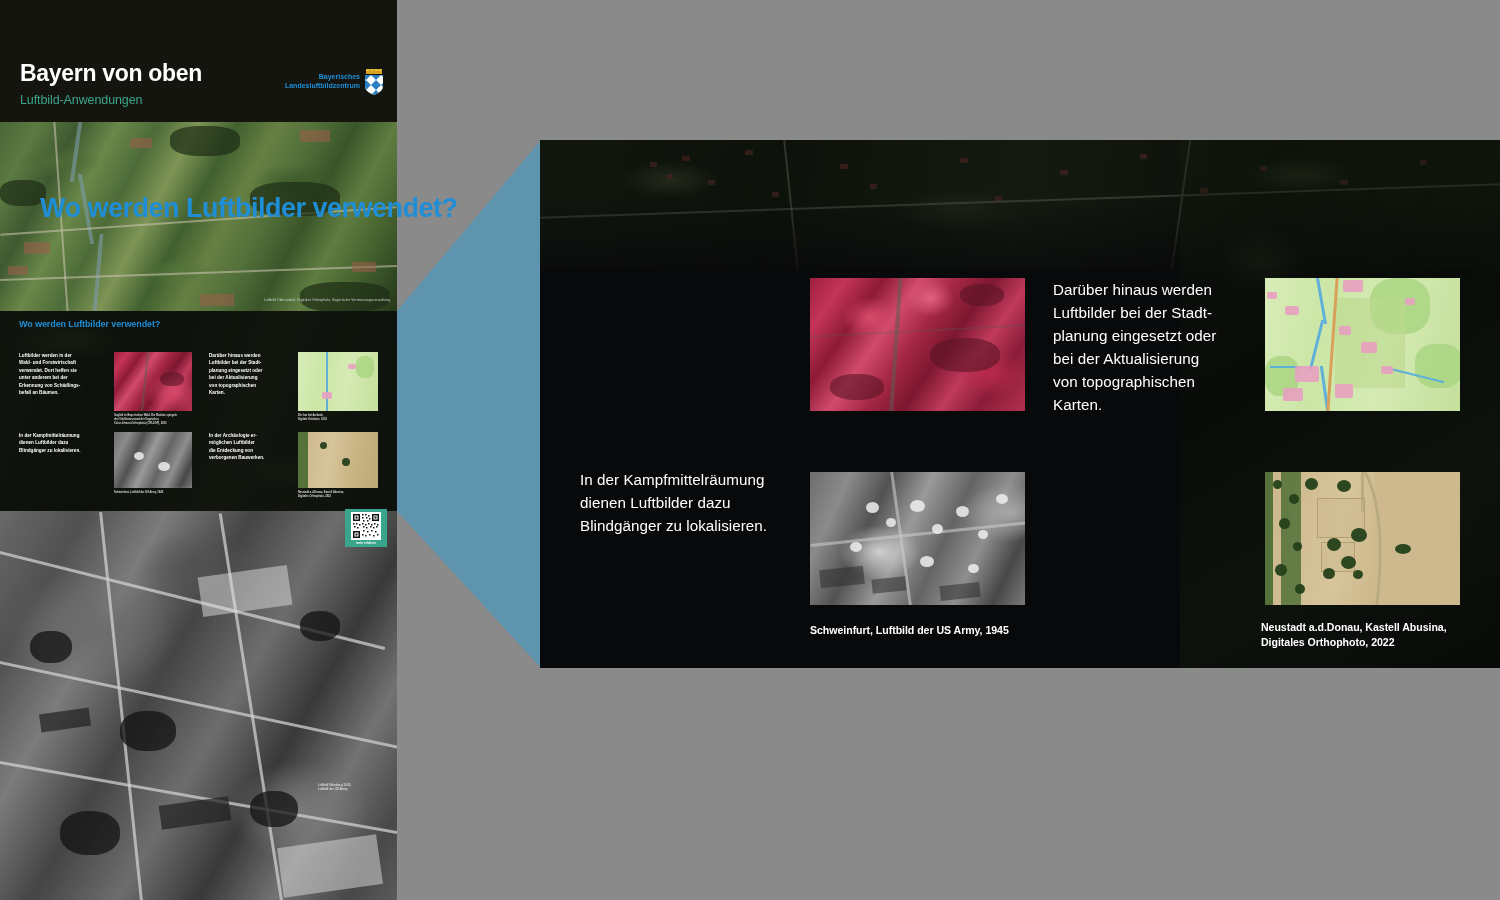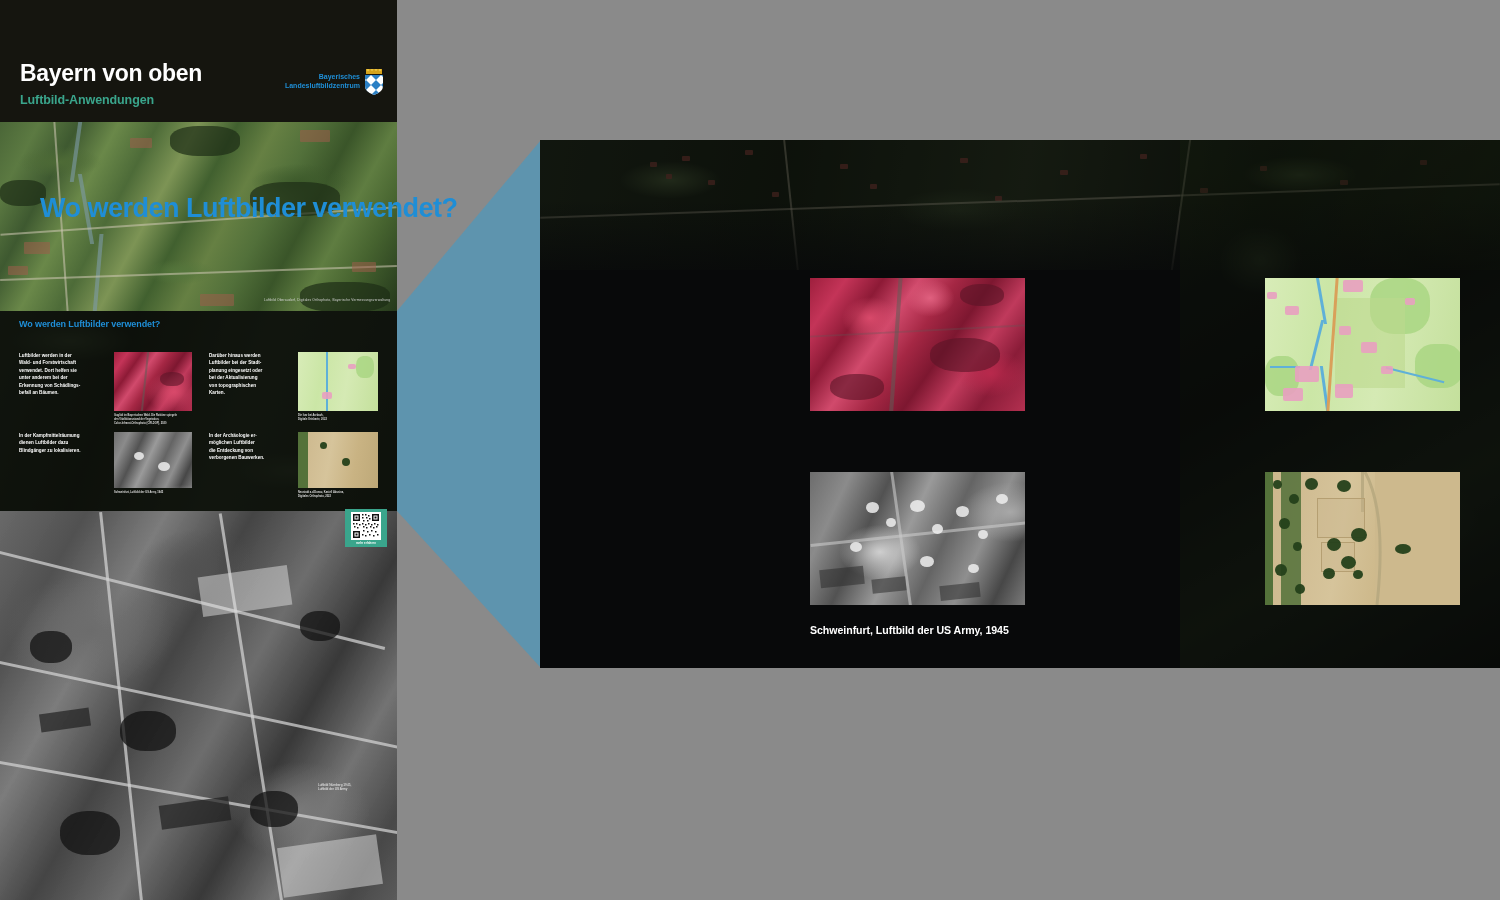--- a/index.html
+++ b/index.html
@@ -21,21 +21,21 @@
     position: absolute; left: 0; top: 0; width: 397px; height: 122px;
     background: #15150f;
   }
   .poster-title {
     position: absolute; left: 20px; top: 60px;
     font-size: 23px; font-weight: bold; color: #ffffff;
     letter-spacing: -0.3px;
   }
   .poster-subtitle {
     position: absolute; left: 20px; top: 93px;
-    font-size: 12.5px; font-weight: bold; color: #3aa58c;
+    font-size: 12.5px; font-weight: normal; color: #3aa58c;
     letter-spacing: -0.1px;
   }
   .logo-block {
     position: absolute; left: 272px; top: 66px; width: 112px; height: 32px;
     display: flex; align-items: center; justify-content: flex-end; gap: 4px;
   }
   .logo-text {
     font-size: 7px; font-weight: bold; color: #1f8ed6; line-height: 1.25;
     text-align: right; white-space: pre-line;
   }
@@ -454,20 +454,26 @@
 
 
   <div class="photo cir" style="left:810px;top:278px;width:215px;height:133px;">
     <div class="vein" style="left:84px;top:-10px;width:4px;height:150px;transform:rotate(4deg);"></div>
     <div class="vein" style="left:0;top:52px;width:215px;height:2px;transform:rotate(-3deg);opacity:.3;"></div>
     <div class="dk" style="left:120px;top:60px;width:70px;height:34px;"></div>
     <div class="dk" style="left:20px;top:96px;width:54px;height:26px;"></div>
     <div class="dk" style="left:150px;top:6px;width:44px;height:22px;"></div>
   </div>
 
+  <div class="body-txt" style="left:1053px;top:278px;width:215px;">Darüber hinaus werden
+Luftbilder bei der Stadt-
+planung eingesetzt oder
+bei der Aktualisierung
+von topographischen
+Karten.</div>
 
   <div class="photo topo" style="left:1265px;top:278px;width:195px;height:133px;">
     <div class="forest" style="left:105px;top:0;width:60px;height:56px;"></div>
     <div class="forest" style="left:150px;top:66px;width:48px;height:44px;"></div>
     <div class="forest" style="left:0;top:78px;width:34px;height:40px;"></div>
     <div class="field" style="left:70px;top:20px;width:70px;height:90px;"></div>
     <div class="water" style="left:55px;top:0;width:2.5px;height:46px;transform:skewX(10deg);"></div>
     <div class="water" style="left:50px;top:42px;width:2.5px;height:50px;transform:skewX(-14deg);"></div>
     <div class="water" style="left:58px;top:88px;width:2.5px;height:45px;transform:skewX(8deg);"></div>
     <div class="water" style="left:120px;top:96px;width:60px;height:2px;transform:rotate(14deg);"></div>
@@ -478,20 +484,23 @@
     <div class="town" style="left:2px;top:14px;width:10px;height:7px;"></div>
     <div class="town" style="left:74px;top:48px;width:12px;height:9px;"></div>
     <div class="town" style="left:96px;top:64px;width:16px;height:11px;"></div>
     <div class="town" style="left:30px;top:88px;width:24px;height:16px;"></div>
     <div class="town" style="left:18px;top:110px;width:20px;height:13px;"></div>
     <div class="town" style="left:70px;top:106px;width:18px;height:14px;"></div>
     <div class="town" style="left:116px;top:88px;width:12px;height:8px;"></div>
     <div class="town" style="left:140px;top:20px;width:10px;height:7px;"></div>
   </div>
 
+  <div class="body-txt" style="left:580px;top:468px;width:245px;">In der Kampfmittelräumung
+dienen Luftbilder dazu
+Blindgänger zu lokalisieren.</div>
 
   <div class="photo ww2" style="left:810px;top:472px;width:215px;height:133px;">
     <div class="rd" style="left:0;top:60px;width:230px;height:3px;transform:rotate(-6deg);"></div>
     <div class="rd" style="left:90px;top:0;width:3px;height:140px;transform:skewX(8deg);"></div>
     <div class="crater" style="left:56px;top:30px;width:13px;height:11px;"></div>
     <div class="crater" style="left:76px;top:46px;width:10px;height:9px;"></div>
     <div class="crater" style="left:100px;top:28px;width:15px;height:12px;"></div>
     <div class="crater" style="left:122px;top:52px;width:11px;height:10px;"></div>
     <div class="crater" style="left:146px;top:34px;width:13px;height:11px;"></div>
     <div class="crater" style="left:168px;top:58px;width:10px;height:9px;"></div>
@@ -524,14 +533,16 @@
     <div class="tree" style="left:30px;top:112px;width:10px;height:10px;"></div>
     <div class="tree" style="left:40px;top:6px;width:13px;height:12px;"></div>
     <div class="tree" style="left:72px;top:8px;width:14px;height:12px;"></div>
     <div class="tree" style="left:86px;top:56px;width:16px;height:14px;"></div>
     <div class="tree" style="left:62px;top:66px;width:14px;height:13px;"></div>
     <div class="tree" style="left:76px;top:84px;width:15px;height:13px;"></div>
     <div class="tree" style="left:58px;top:96px;width:12px;height:11px;"></div>
     <div class="tree" style="left:88px;top:98px;width:10px;height:9px;"></div>
     <div class="tree" style="left:130px;top:72px;width:16px;height:10px;"></div>
   </div>
+  <div class="caption" style="left:1261px;top:620px;width:240px;">Neustadt a.d.Donau, Kastell Abusina,
+Digitales Orthophoto, 2022</div>
 
 </div>
 
 </body></html>

